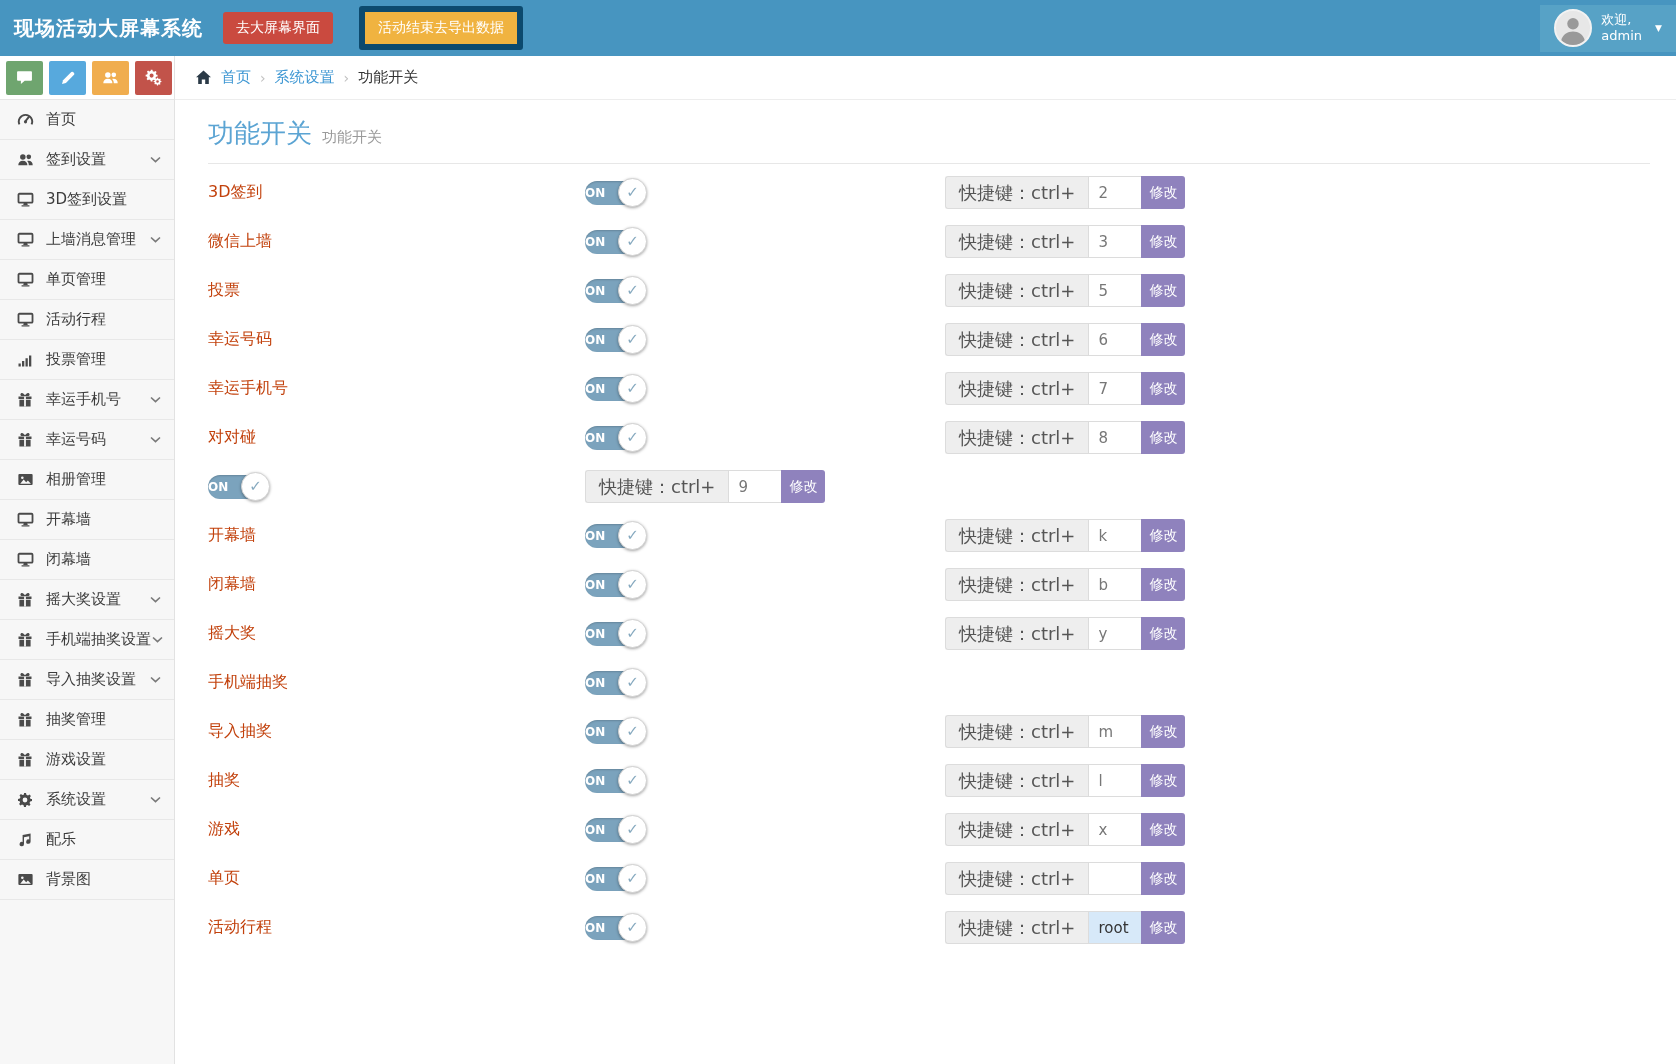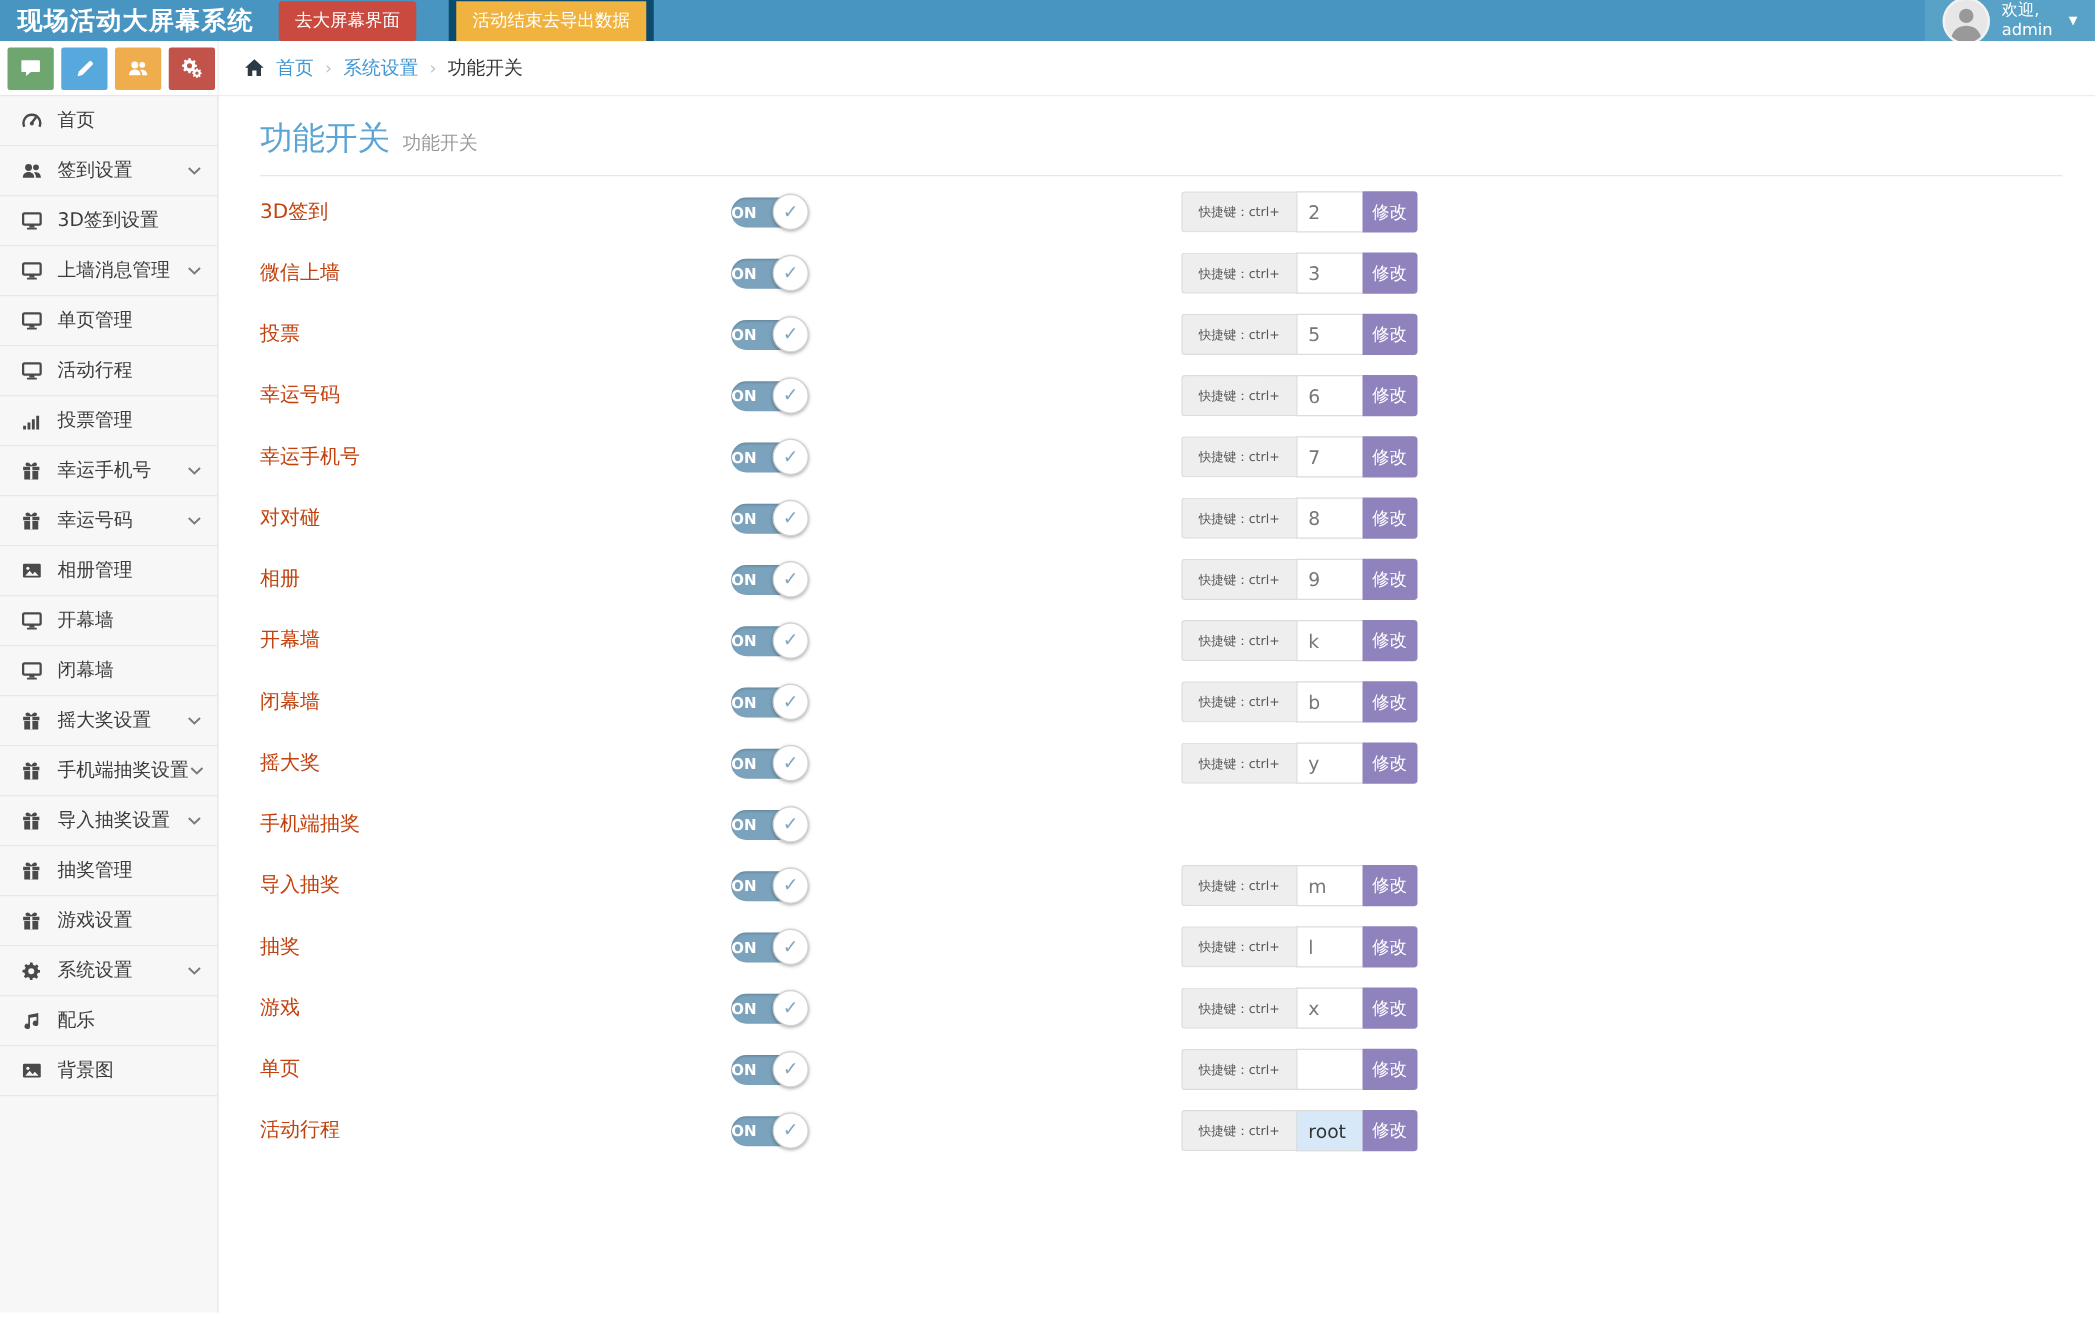--- a/index.html
+++ b/index.html
@@ -1,20 +1,20 @@
 <!DOCTYPE html>
 <html style="--header_bg: #4795c0; --user_box_bg: #57a2c6; --btn_red: #ca4a3f; --btn_yellow: #f0b340; --toggle_bg: #7ba3bd; --modify_purple: #8f82bd; --link_blue: #3e97d3; --title_blue: #5ba4d3; --selection_bg: #d7e9f9; --sidebar_bg: #f7f7f7;"><head>
 <meta charset="utf-8">
 <style>
   * { box-sizing: border-box; margin: 0; padding: 0; }
   html,body { width:1676px; height:1064px; overflow:hidden; }
   body { font-family:"DejaVu Sans","Liberation Sans",sans-serif; background:#fff; color:#333; }
 
   
-  .topbar { height:33px; background:var(--header_bg); display:flex; align-items:center; }
+  .topbar { height:56px; background:var(--header_bg); display:flex; align-items:center; }
   .brand { color:#fff; font-size:20px; font-weight:bold; padding:0 20px 0 14px; letter-spacing:1px; }
   .btn-red, .btn-yellow { border:none; border-radius:3px; color:#fff; font-size:14px;
     padding:7px 13px; margin-right:26px; cursor:pointer; font-family:inherit; }
   .btn-red { background:var(--btn_red); }
   .btn-yellow { background:var(--btn_yellow); border:6px solid #0c4a6e; color:#fff; }
   .top-spacer { flex:1; }
   .user-box { height:47px; background:var(--user_box_bg); display:flex; align-items:center;
     padding:0 14px; gap:9px; cursor:pointer; }
   .avatar { width:38px; height:38px; border-radius:50%; overflow:hidden; background:#e9e9e9;
     border:2px solid #f2f2f2; display:flex; }
@@ -60,21 +60,21 @@
   .toggle { position:relative; width:58px; height:24px; border-radius:13px; background:var(--toggle_bg);
     display:flex; align-items:center; color:#fff; font-size:12px; font-weight:bold;
     box-shadow:inset 0 1px 2px rgba(0,0,0,.18); cursor:pointer; }
   .t-knob { position:absolute; right:-4px; top:-3px; width:29px; height:29px; background:#fff;
     border:1px solid #d2d2d2; border-radius:50%; display:flex; align-items:center; justify-content:center;
     color:#86a9bf; font-size:15px; font-weight:bold; box-shadow:0 1px 3px rgba(0,0,0,.35); }
 
   
   .shortcut { display:flex; height:33px; align-items:stretch; width:max-content; }
   .sc-label { background:#eeeeee; border:1px solid #dcdcdc; border-right:none; display:flex;
-    align-items:center; padding:4px 13px; font-size:10px; color:#555; border-radius:3px 0 0 3px; white-space:nowrap; }
+    align-items:center; padding:4px 13px; font-size:18px; color:#555; border-radius:3px 0 0 3px; white-space:nowrap; }
   .sc-input { width:53px; border:1px solid #dcdcdc; border-right:none; padding:0 9px; font-size:15px;
     color:#777; outline:none; background:#fff; font-family:inherit; }
   .sc-input.selected { background:var(--selection_bg); color:#333; }
   .sc-btn { width:44px; background:var(--modify_purple); color:#fff; border:none; font-size:14px;
     border-radius:0 3px 3px 0; cursor:pointer; font-family:inherit; }
 </style>
 </head>
 <body>
 
 <div class="app">
@@ -491,21 +491,20 @@
     </div>
     <div class="row-shortcut">
       <div class="shortcut">
         <span class="sc-label">快捷键：ctrl+</span>
         <input class="sc-input" value="8" style="">
         <button class="sc-btn">修改</button>
       </div>
     </div>
   </div>
             <div class="feature-row">
-    <div class="row-label">相册</div>
     <div class="row-toggle">
       <div class="toggle">
         <span class="t-text">ON</span>
         <span class="t-knob">✓</span>
       </div>
     </div>
     <div class="row-shortcut">
       <div class="shortcut">
         <span class="sc-label">快捷键：ctrl+</span>
         <input class="sc-input" value="9" style="">

